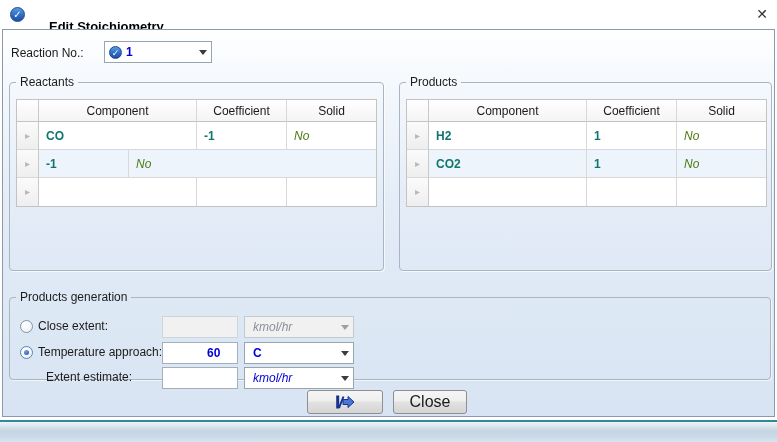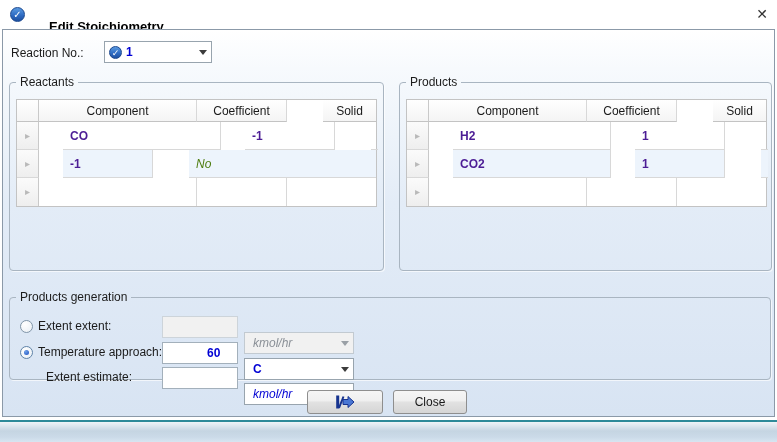--- a/index.html
+++ b/index.html
@@ -63,33 +63,33 @@
   .gb-generation{ left:6px;  top:260px; width:762px; height:90px; }
 
   
   .grid { position:absolute; left:6px; top:10px; width:361px; border:1px solid #c3c3c3; background:#fff; }
   .trow { display:flex; height:28px; }
   .trow.hdr { height:22px; }
   .cell {
     border-right:1px solid #d8d8d8; border-bottom:1px solid #d8d8d8;
     display:flex; align-items:center; padding-left:7px; overflow:hidden; white-space:nowrap;
   }
-  .cell:last-child { border-right:none;margin-left:36px; }
+  .cell:last-child { border-right:none; }
   .trow:last-child .cell { border-bottom:none; }
   .c0 { flex:0 0 22px; padding:0; justify-content:center;
         background:linear-gradient(180deg,#fbfbfb,#eeeeee); border-right:1px solid #c9c9c9; }
   .c1 { flex:0 0 158px; }
   .c2 { flex:0 0 90px; }
   .c3 { flex:1; }
   .hdr .cell { justify-content:center; padding-left:0;
         background:linear-gradient(180deg,#ffffff,#f4f4f4); border-bottom:1px solid #c3c3c3; }
   .row-arrow { color:#b9b9b9; font-size:10px; line-height:10px; }
   .r-alt .cell { background:#edf4fc; }
   .r-alt .c0 { background:linear-gradient(180deg,#fbfbfb,#eeeeee); }
-  .cell.v-comp, .cell.v-coef { color:#4c1d95; font-weight:700;margin-left:24px; }
+  .cell.v-comp, .cell.v-coef { color:#0f766e; font-weight:700; }
   .cell.v-solid { color:#4d7c0f; font-style:italic; }
 
   
   .gen-row { position:absolute; left:0; height:22px; display:flex; align-items:center; }
   .gen-row1 { top:12px; } .gen-row2 { top:38px; } .gen-row3 { top:63px; }
   .radio {
     position:absolute; left:10px; top:4px; width:13px; height:13px; border-radius:50%;
     border:1px solid #8095a8; background:radial-gradient(circle at 35% 30%,#ffffff,#e8eef4);
   }
   .radio.checked { border-color:#5f83a8; }
@@ -99,28 +99,28 @@
   }
   .gen-label { position:absolute; left:28px; top:3px; white-space:nowrap; }
   .gen-label.no-radio { left:36px; }
   .tbox {
     position:absolute; top:0; left:152px; width:76px; height:22px;
     border:1px solid #a3b0bb; background:#fff; padding:0 5px;
     font-family:inherit; font-size:12px;
   }
   .tbox.blueval { color:#0000d4; font-weight:700;padding-left:44px; }
   .tbox:disabled, .tbox.disabled { background:#f1f1f1; border-color:#cdd4da; }
-  .gen-combo { left:234px; top:16px; width:110px; }
+  .gen-combo { left:234px; top:0; width:110px; }
   .combo.disabled { background:#f1f1f1; border-color:#c2cad1; }
 
   
   .btn {
     position:absolute; top:360px; height:24px; border:1px solid #8e8e8e; border-radius:3px;
     background:linear-gradient(180deg,#f5f5f5 0%,#efefef 45%,#e2e2e2 50%,#d5d5d5 100%);
-    font-family:inherit; font-size:12px; color:#1a1a1a; cursor:pointer;
+    font-family:inherit; font-size:16px; color:#1a1a1a; cursor:pointer;
     display:flex; align-items:center; justify-content:center;
   }
   .btn-next { left:304px; width:76px; }
   .btn-close { left:390px; width:74px; }
 
   
   .teal-line { position:absolute; left:0; top:420px; width:777px; height:2px; background:#2e8a99; }
   .status-strip {
     position:absolute; left:0; top:422px; width:777px; height:20px;
     background:linear-gradient(180deg,#eff4f8 0%,#c5d5e2 45%,#cbdae8 75%,#d7e5f1 100%);
@@ -215,21 +215,21 @@
           <div class="cell c3"></div>
         </div>
       </div>
     </fieldset>
 
     <fieldset class="groupbox gb-generation">
       <legend>Products generation</legend>
 
       <div class="gen-row gen-row1">
         <span class="radio"></span>
-        <span class="gen-label">Extent extent:</span>
+        <span class="gen-label">Close extent:</span>
         <input class="tbox disabled" disabled="" value="" style="">
         <div class="combo gen-combo disabled">
           <span class="combo-text gray-ital">kmol/hr</span>
           <span class="arrow-down gray"></span>
         </div>
       </div>
 
       <div class="gen-row gen-row2">
         <span class="radio checked"></span>
         <span class="gen-label">Temperature approach:</span>

